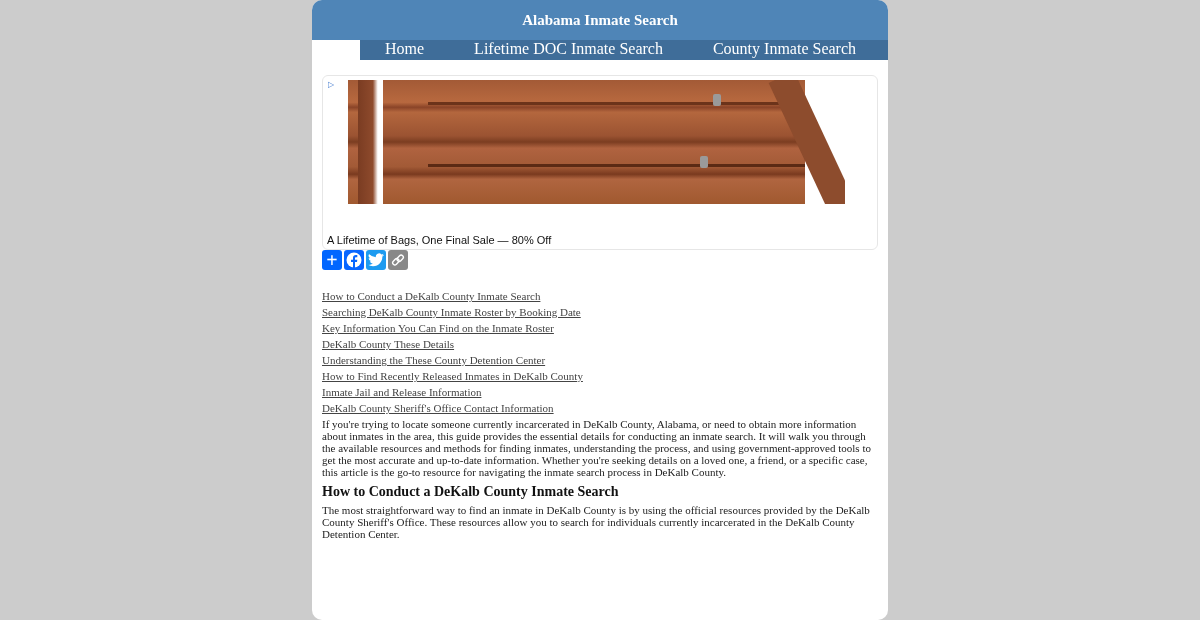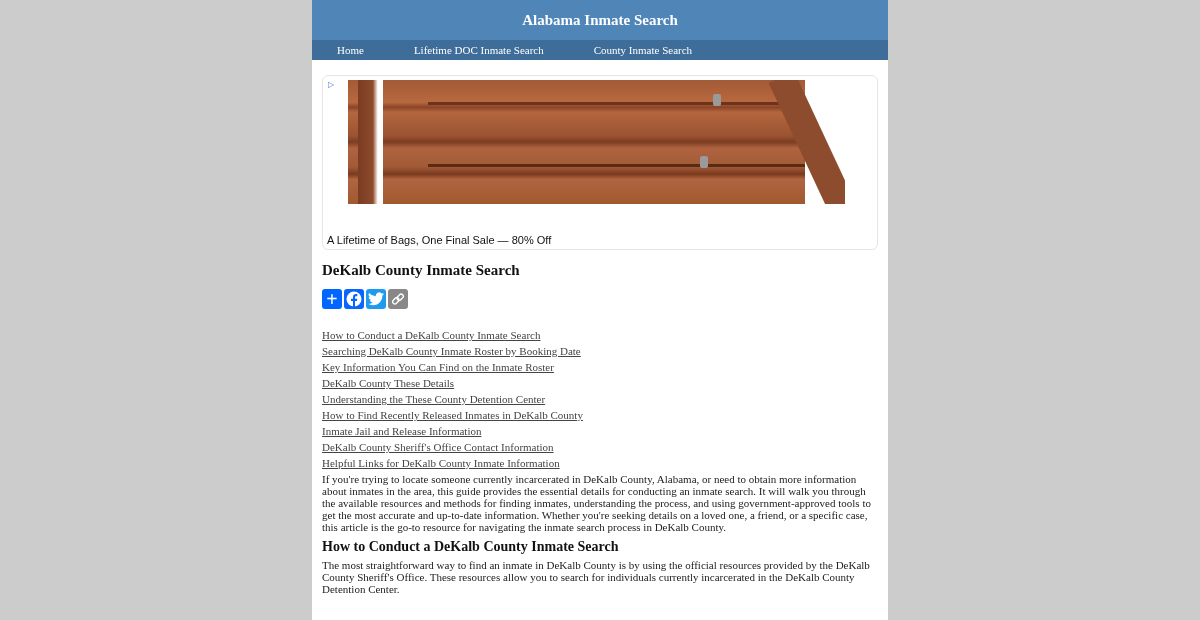--- a/index.html
+++ b/index.html
@@ -1,20 +1,20 @@
 <!DOCTYPE html>
 <html><head>
 <meta charset="utf-8">
 <style>
   html,body{margin:0;padding:0;}
   body{background:#cccccc;width:1200px;height:620px;overflow:hidden;font-family:"Liberation Serif","DejaVu Serif",serif;}
-  .page{position:absolute;left:312px;top:0;width:576px;height:620px;background:#ffffff;overflow:hidden;}
+  .page{position:absolute;left:312px;top:0;width:576px;height:620px;background:#ffffff;overflow:hidden;border-radius:10px;}
   .header{height:40px;background:#4f85b7;color:#fff;text-align:center;}
   .header h1{margin:0;font-size:15px;line-height:40px;font-weight:bold;}
-  .nav{height:20px;background:#3f6d99;display:flex;align-items:center;font-size:11px;color:#fff;}
+  .nav{height:20px;background:#3f6d99;display:flex;align-items:flex-start;font-size:16px;color:#fff;margin-left:48px;}
   .nav a{color:#fff;text-decoration:none;}
   .nav .n0{margin-left:25px;}
   .nav .n1{margin-left:50px;}
   .nav .n2{margin-left:50px;}
   .content{padding:0 10px;}
   .ad{margin-top:15px;height:173px;border:1px solid #e6e6e6;border-radius:6px;position:relative;overflow:hidden;}
   .ad-choice{position:absolute;left:5px;top:4px;font-size:8px;color:#4a7fd0;}
   .bagimg{position:absolute;left:25px;top:4px;width:497px;height:124px;overflow:hidden;
     background:
       linear-gradient(90deg, transparent 0, transparent 2%, #7a3c22 2%, #8e4a2c 5%, #fff 6%, #fff 7%, transparent 7%),
@@ -59,21 +59,20 @@
         <div class="zip1"></div>
         <div class="zip2"></div>
         <div class="pull1"></div>
         <div class="pull2"></div>
         <div class="right"></div>
         <div class="strap"></div>
       </div>
       <div class="ad-text">A Lifetime of Bags, One Final Sale — 80% Off</div>
     </div>
 
-    <h2 class="title">DeKalb County Inmate Search</h2>
 
     <div class="share">
       <span class="s-add">+</span>
       <span class="s-fb">
         <svg width="16" height="16" viewBox="0 0 16 16">
             <circle cx="8" cy="8" r="7.5" fill="#fff"></circle>
             <path d="M9 16V10h2l.3-2.3H9V6.3c0-.7.2-1.1 1.1-1.1h1.2V3.1C11 3 10.4 3 9.8 3 8.2 3 7 4 7 5.8v1.9H5V10h2v6z" fill="#0866ff"></path>
           </svg>
       </span>
       <span class="s-tw">
@@ -91,21 +90,20 @@
 
     <div class="toc">
       <a href="#">How to Conduct a DeKalb County Inmate Search</a>
       <a href="#">Searching DeKalb County Inmate Roster by Booking Date</a>
       <a href="#">Key Information You Can Find on the Inmate Roster</a>
       <a href="#">DeKalb County These Details</a>
       <a href="#">Understanding the These County Detention Center</a>
       <a href="#">How to Find Recently Released Inmates in DeKalb County</a>
       <a href="#">Inmate Jail and Release Information</a>
       <a href="#">DeKalb County Sheriff's Office Contact Information</a>
-      <a href="#">Helpful Links for DeKalb County Inmate Information</a>
     </div>
 
     <p>If you're trying to locate someone currently incarcerated in DeKalb County, Alabama, or need to obtain more information about inmates in the area, this guide provides the essential details for conducting an inmate search. It will walk you through the available resources and methods for finding inmates, understanding the process, and using government-approved tools to get the most accurate and up-to-date information. Whether you're seeking details on a loved one, a friend, or a specific case, this article is the go-to resource for navigating the inmate search process in DeKalb County.</p>
 
     <h3>How to Conduct a DeKalb County Inmate Search</h3>
     <p class="p2">The most straightforward way to find an inmate in DeKalb County is by using the official resources provided by the DeKalb County Sheriff's Office. These resources allow you to search for individuals currently incarcerated in the DeKalb County Detention Center.</p>
 
   </div>
 </div>
 

